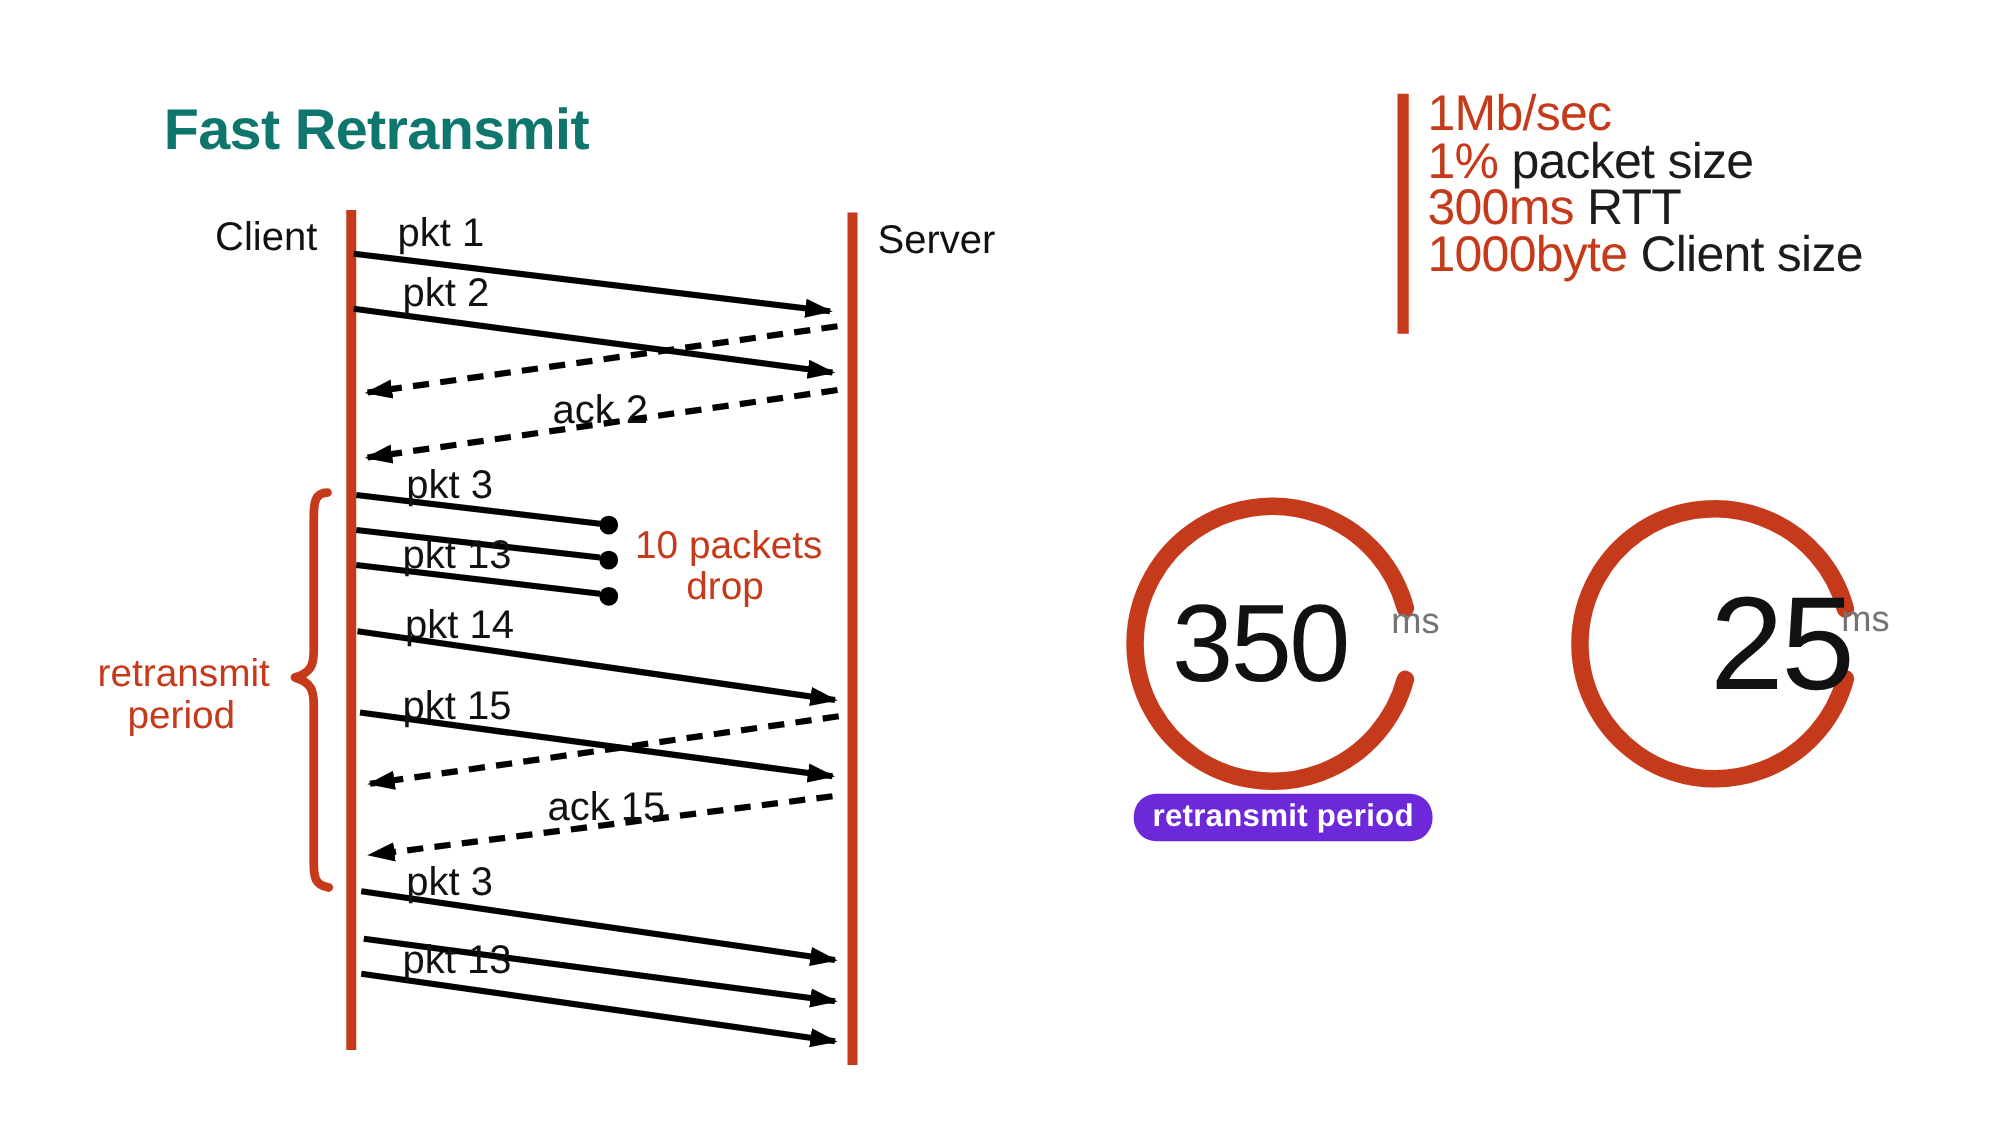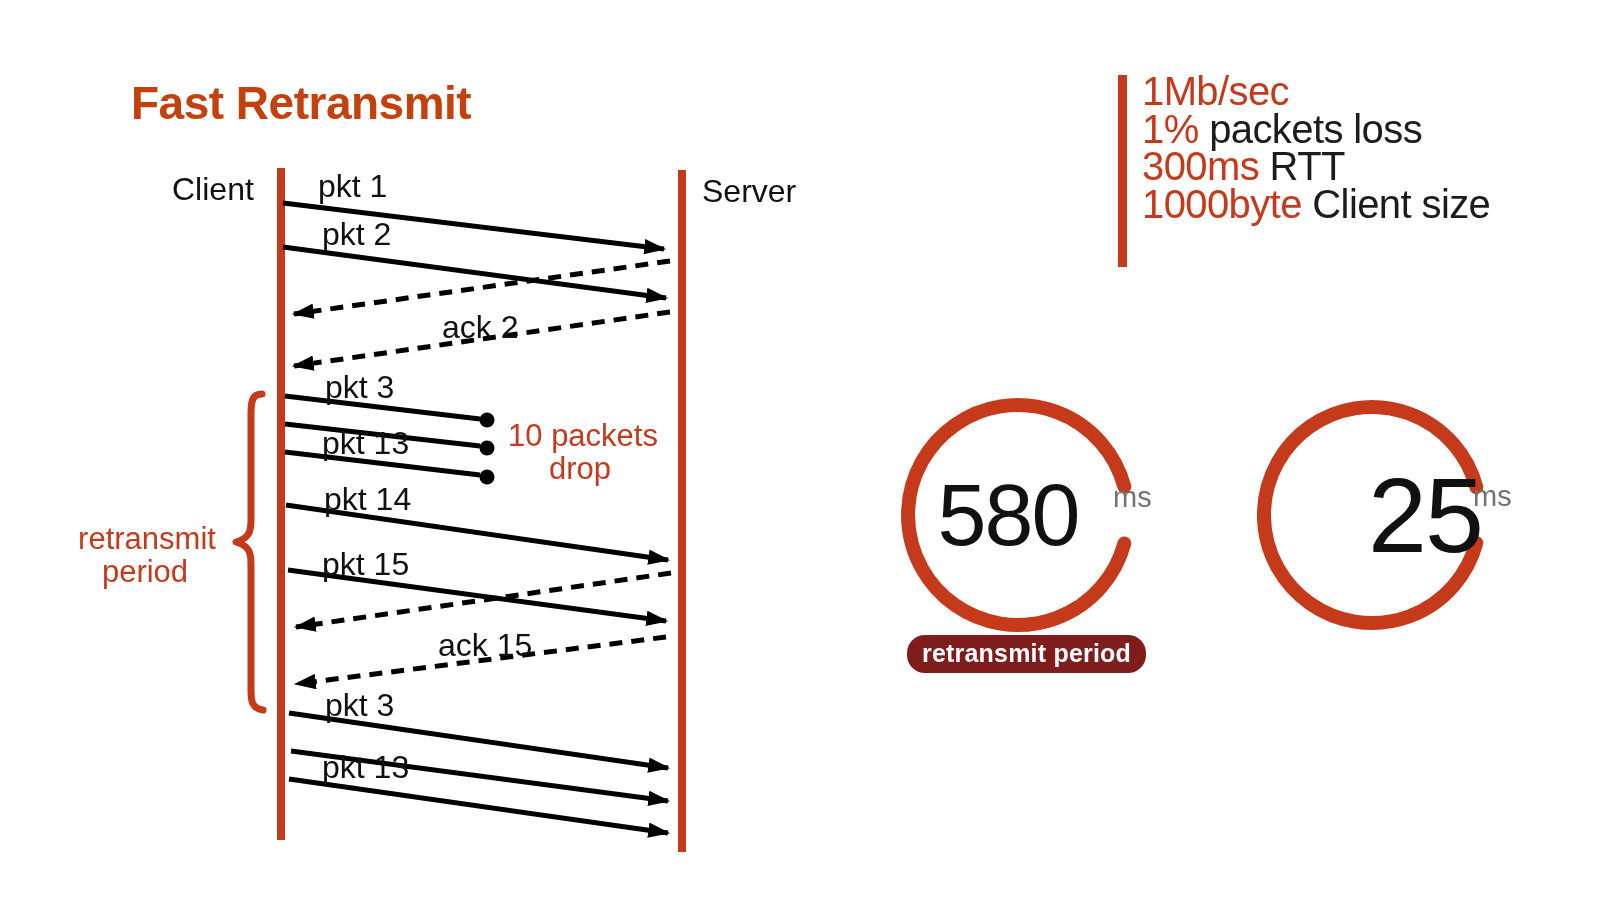--- a/index.html
+++ b/index.html
@@ -2,21 +2,21 @@
 <html><head>
 <meta charset="utf-8">
 <style>
   html,body { margin:0; padding:0; background:#fff; }
   .canvas {
     position:relative; width:1600px; height:900px; background:#ffffff;
     font-family:"Liberation Sans", sans-serif; overflow:hidden;
   }
   .title {
     position:absolute; left:131px; top:80px;
-    font-size:46px; font-weight:800; color:#c2410c; letter-spacing:-0.5px;
+    font-size:46px; font-weight:800; color:#0f766e; letter-spacing:-0.5px;
     line-height:1;
   }
   
   .seq { position:absolute; left:0; top:0; }
   .lbl { font-family:"Liberation Sans", sans-serif; font-size:32px; fill:#111; }
   .lbl-red { font-family:"Liberation Sans", sans-serif; font-size:31px; fill:#c63a1c; text-anchor:middle; }
 
   
   .specs-bar { position:absolute; left:1118px; top:75px; width:9px; height:192px; background:#c63a1c; }
   .specs-list {
@@ -35,21 +35,21 @@
     position:absolute; left:0; top:0; width:240px; height:260px;
     text-align:center; line-height:260px; color:#111;
     font-weight:400; letter-spacing:-2px;
   }
   .gauge-1 .gauge-value { font-size:88px; }
   .gauge-2 .gauge-value { font-size:106px;text-align:right; }
   .gauge-unit { position:absolute; font-size:29px; color:#737373; line-height:1; }
   .gauge-1 .gauge-unit { left:225px; top:98px; }
   .gauge-2 .gauge-unit { left:231px; top:97px; }
   .gauge-badge {
-    position:absolute; background:#7f1d1d; color:#fff;
+    position:absolute; background:#6d28d9; color:#fff;
     font-size:25px; font-weight:bold; white-space:nowrap;
     padding:4px 15px 5px 15px; border-radius:18px; letter-spacing:0.2px;
   }
   .gauge-1 .gauge-badge { left:19px; top:250px; }
   .gauge-2 .gauge-badge { left:4px; top:253px; }
 </style>
 </head>
 <body>
 
 <div class="canvas">
@@ -107,30 +107,30 @@
 
     <path d="M262,394 C252,394 251,402 251,414 L251,520 C251,532 249,538 236,542
              C249,546 251,552 251,564 L251,690 C251,702 252,708 263,710" fill="none" stroke="#c63a1c" stroke-width="7" stroke-linecap="round" stroke-linejoin="round"></path>
     <text x="147" y="549" class="lbl-red">retransmit</text>
     <text x="145" y="582" class="lbl-red">period</text>
   </svg>
 
   <div class="specs-bar"></div>
   <div class="specs-list">
     <div><span class="spec-value">1Mb/sec</span><span class="spec-label"></span></div>
-    <div><span class="spec-value">1%</span><span class="spec-label"> packets loss</span></div>
+    <div><span class="spec-value">1%</span><span class="spec-label"> packet size</span></div>
     <div><span class="spec-value">300ms</span><span class="spec-label"> RTT</span></div>
     <div><span class="spec-value">1000byte</span><span class="spec-label"> Client size</span></div>
   </div>
 
   <div class="gauge gauge-1">
     <svg width="260" height="260" viewBox="0 0 260 260">
       <path d="M236.3,101.5 A110,110 0 1 0 236.3,158.5" fill="none" stroke="#c63a1c" stroke-width="14" stroke-linecap="round"></path>
     </svg>
-    <div class="gauge-value">580</div>
+    <div class="gauge-value">350</div>
     <div class="gauge-unit">ms</div>
     <div class="gauge-badge">retransmit period</div>
   </div>
 
   <div class="gauge gauge-2">
     <svg width="260" height="260" viewBox="0 0 260 260">
       <path d="M234.3,102.1 A108,108 0 1 0 234.3,157.9" fill="none" stroke="#c63a1c" stroke-width="14" stroke-linecap="round"></path>
     </svg>
     <div class="gauge-value">25</div>
     <div class="gauge-unit">ms</div>

